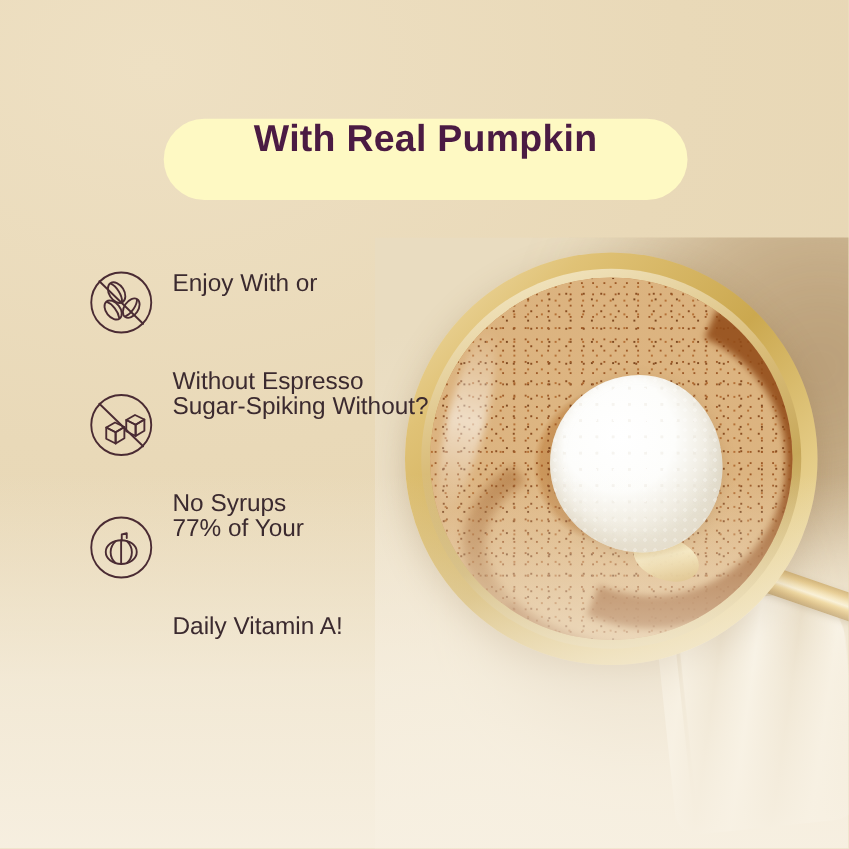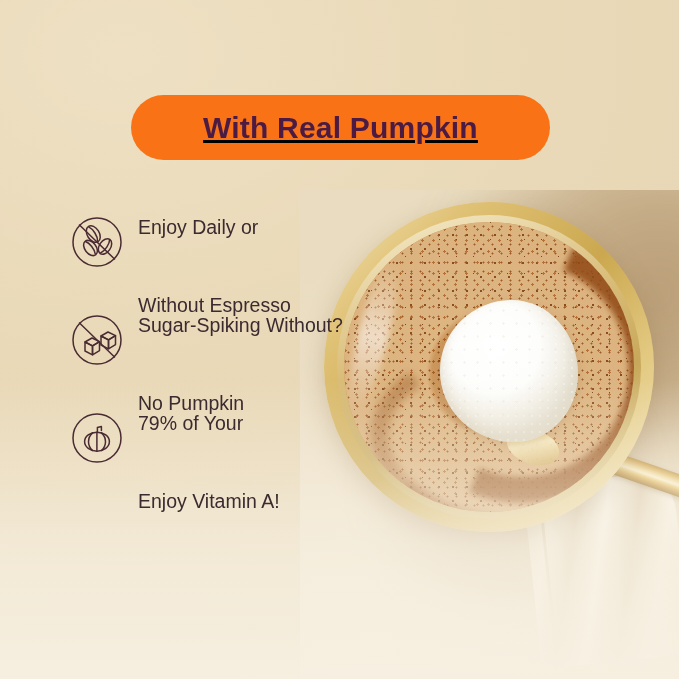--- a/index.html
+++ b/index.html
@@ -249,25 +249,24 @@
   }
 
   
   .pill {
     position: absolute;
     left: 131px;
     top: 95px;
     width: 419px;
     height: 65px;
     border-radius: 33px;
-    background: #f97316;
+    background: #fef9c3;
     display: flex;
-    align-items: center;
+    align-items: flex-start;
     justify-content: center;
-    text-decoration: underline;
   }
   .pill-title {
     font-size: 30px;
     font-weight: 700;
     letter-spacing: 0.2px;
     color: #4b1b43;
     white-space: nowrap;
   }
 
   
@@ -355,21 +354,21 @@
             <ellipse cx="0" cy="0" rx="5.6" ry="8.6"></ellipse>
             <path d="M0 -8.2 C 2.5 -4.6, 2.5 3.6, 0 7.8"></path>
           </g>
           <g transform="translate(35,31.5) rotate(34)">
             <ellipse cx="0" cy="0" rx="5.6" ry="8.6"></ellipse>
             <path d="M0 -8.2 C 2.5 -4.6, 2.5 3.6, 0 7.8"></path>
           </g>
         </svg>
       </div>
       <div class="ftext">
-        <span class="l1">Enjoy Daily or</span>
+        <span class="l1">Enjoy With or</span>
         <span class="l2">Without Espresso</span>
       </div>
     </div>
 
     <div class="feature">
       <div class="icon-wrap">
         <svg width="54" height="54" viewBox="0 0 54 54" fill="none" stroke="#4a2b33" stroke-width="1.5" stroke-linecap="round" stroke-linejoin="round">
           <circle cx="27" cy="27" r="24"></circle>
           <line x1="9.5" y1="10" x2="44.5" y2="44"></line>
 
@@ -381,39 +380,39 @@
 
           <g transform="translate(15,25)">
             <path d="M0 4 L7 0 L14.5 3.6 L7.5 7.8 Z"></path>
             <path d="M0 4 L0 13 L7.5 16.8 L7.5 7.8 Z"></path>
             <path d="M7.5 7.8 L14.5 3.6 L14.5 12.6 L7.5 16.8 Z"></path>
           </g>
         </svg>
       </div>
       <div class="ftext">
         <span class="l1">Sugar-Spiking Without?</span>
-        <span class="l2">No Pumpkin</span>
+        <span class="l2">No Syrups</span>
       </div>
     </div>
 
     <div class="feature">
       <div class="icon-wrap">
         <svg width="54" height="54" viewBox="0 0 54 54" fill="none" stroke="#4a2b33" stroke-width="1.5" stroke-linecap="round" stroke-linejoin="round">
           <circle cx="27" cy="27" r="24"></circle>
 
           <path d="M27.4 21.4 L27.4 16.6 L31.4 15.6 L31.4 19.4"></path>
 
           <path d="M27 21.2 C 20.2 21.2, 14.6 25.2, 14.6 30.6 C 14.6 36.0, 20.2 40.2, 27 40.2
                    C 33.8 40.2, 39.4 36.0, 39.4 30.6 C 39.4 25.2, 33.8 21.2, 27 21.2 Z"></path>
 
           <path d="M22.6 21.9 C 19.6 24.6, 18.5 27.3, 18.5 30.7 C 18.5 34.1, 19.6 36.9, 22.6 39.5"></path>
           <path d="M31.4 21.9 C 34.4 24.6, 35.5 27.3, 35.5 30.7 C 35.5 34.1, 34.4 36.9, 31.4 39.5"></path>
           <path d="M26.9 21.3 L26.9 40.1"></path>
         </svg>
       </div>
       <div class="ftext">
-        <span class="l1">79% of Your</span>
-        <span class="l2">Enjoy Vitamin A!</span>
+        <span class="l1">77% of Your</span>
+        <span class="l2">Daily Vitamin A!</span>
       </div>
     </div>
 
   </div>
 </div>
 
 </body></html>

